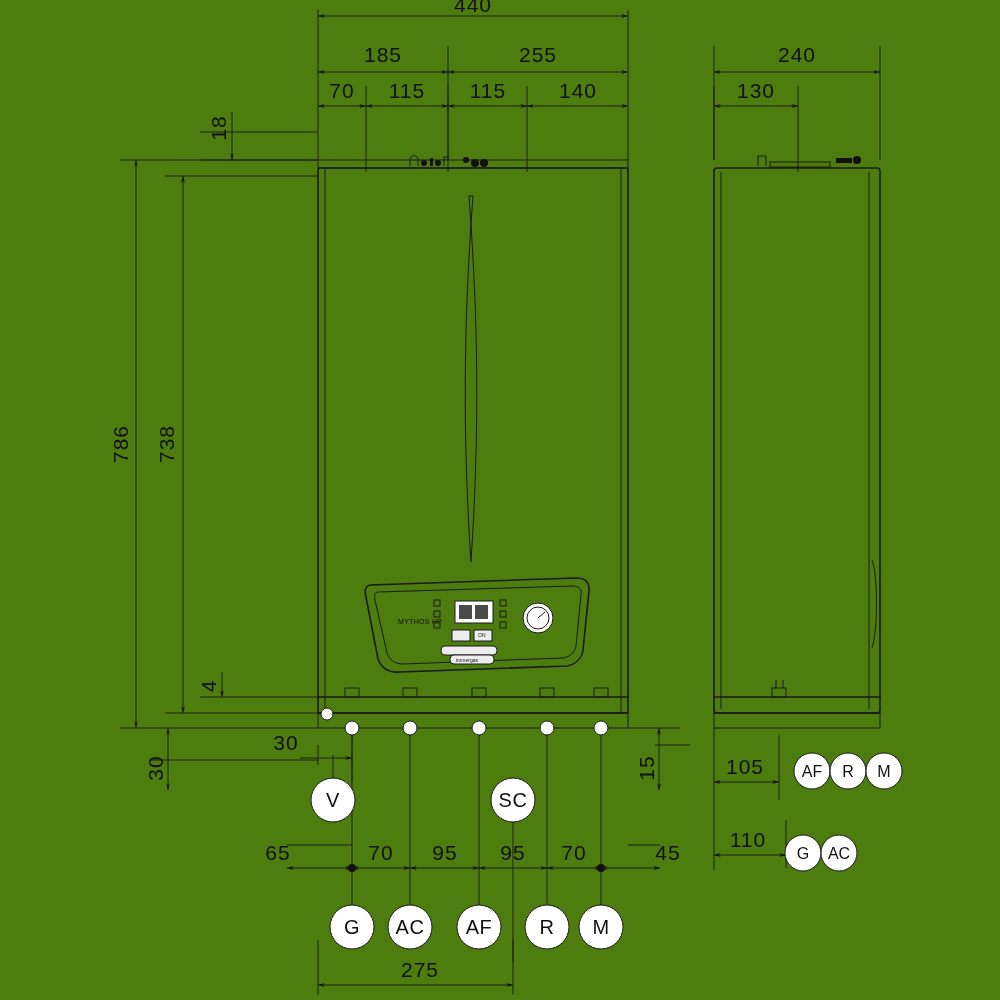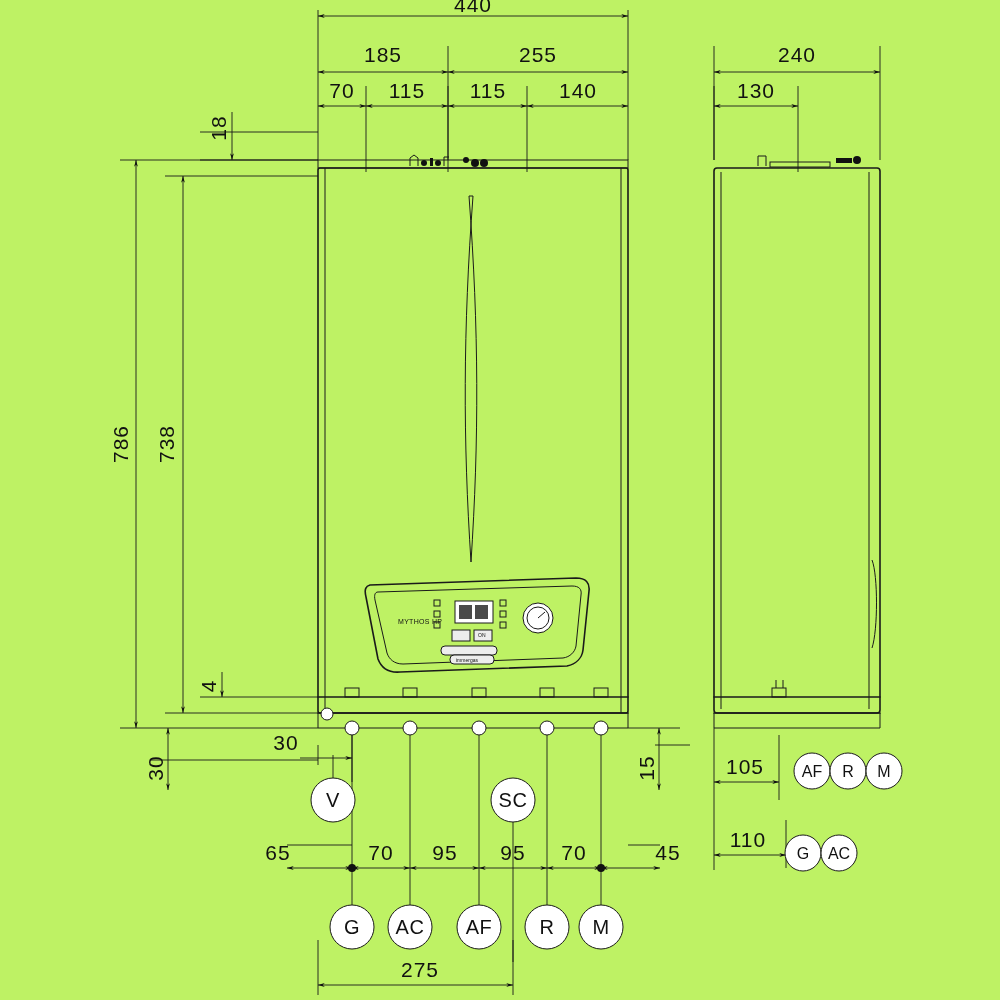--- a/index.html
+++ b/index.html
@@ -7,21 +7,21 @@
     padding: 0;
     background: #ffffff;
   }
   body {
     font-family: "Liberation Sans", sans-serif;
   }
   #sheet {
     position: relative;
     width: 1000px;
     height: 1000px;
-    background: #bef264;
+    background: #4d7c0f;
     overflow: hidden;
   }
   svg.drawing {
     position: absolute;
     left: 0;
     top: 0;
     width: 1000px;
     height: 1000px;
   }
   .ln {

